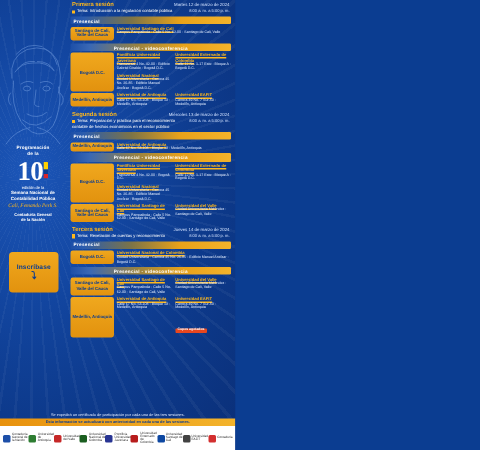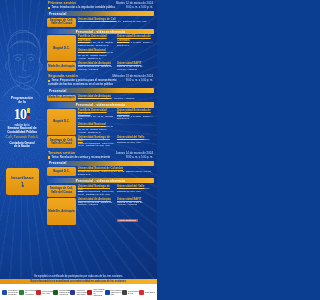--- a/index.html
+++ b/index.html
@@ -42,21 +42,21 @@
   .brand-top {
     font-size: 3.1px; line-height: 1.25; font-weight: bold;
     letter-spacing: .1px;
   }
   .ten-wrap {
     display: flex; align-items: flex-start; justify-content: center;
     margin: 1px 0 1px 0;
   }
   .ten {
     font-family: "Liberation Serif", serif;
-    font-size: 14px; line-height: 17px; font-weight: bold;
+    font-size: 18px; line-height: 17px; font-weight: bold;
     color: #ffffff; letter-spacing: -0.6px;
   }
   .flag {
     width: 3.2px; height: 11px; margin: 2px 0 0 .6px;
     display: flex; flex-direction: column;
     border-radius: .4px; overflow: hidden;
   }
   .flag i { display: block; width: 100%; }
   .flag .y { height: 50%; background: #FFD100; }
   .flag .b { height: 25%; background: #0b3d91; }

